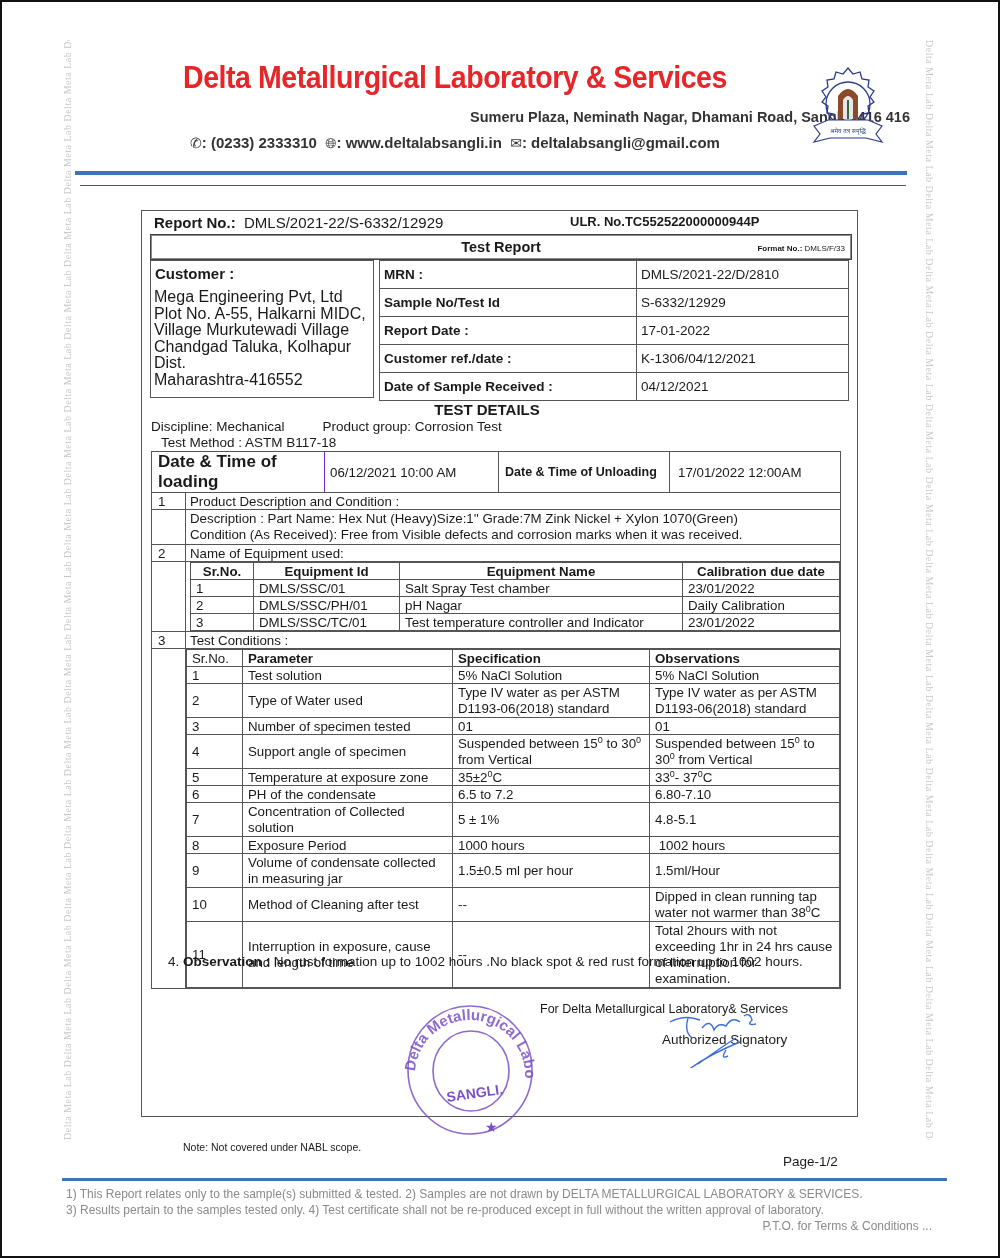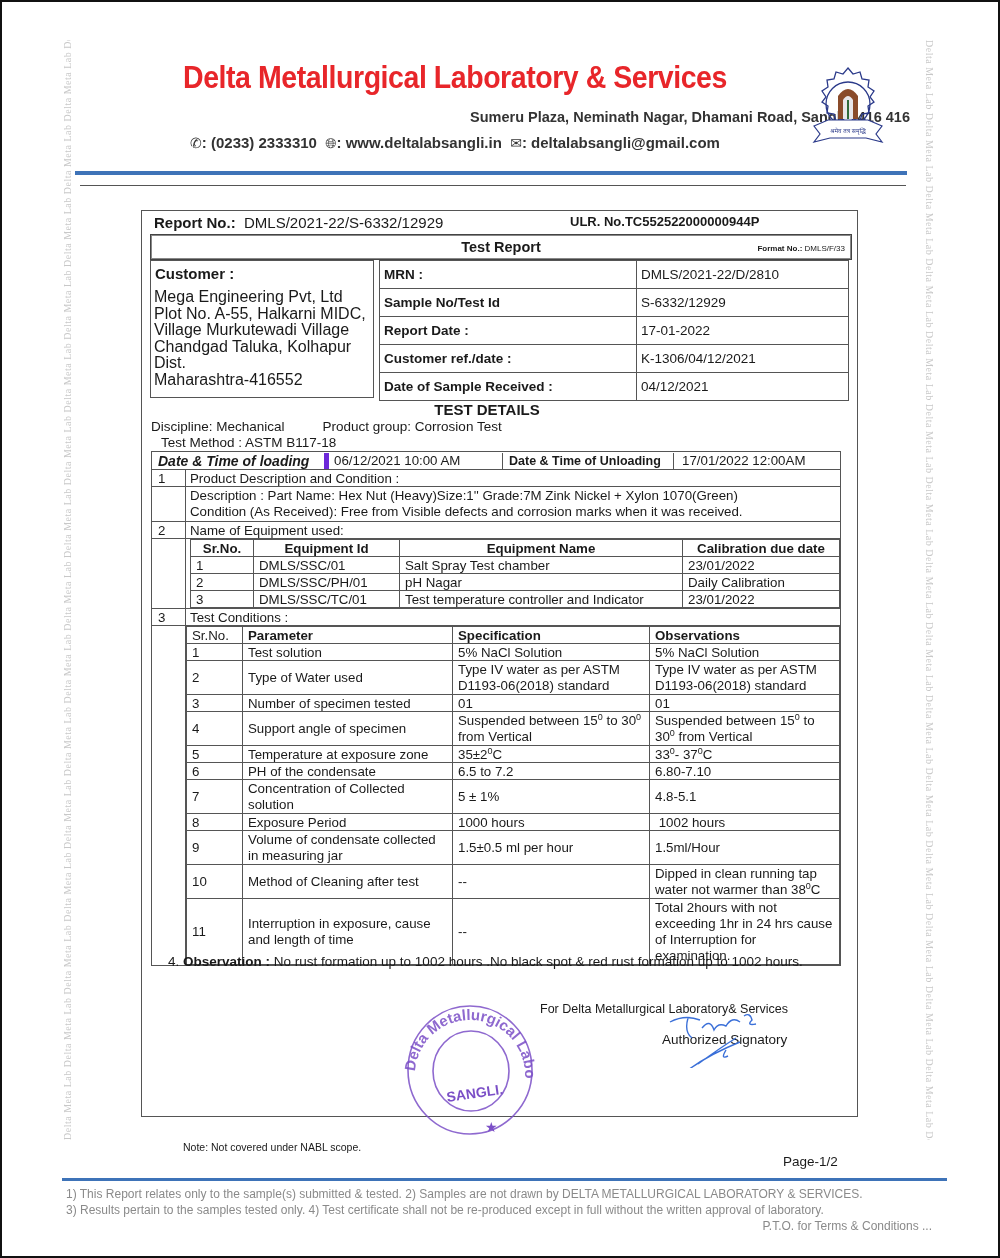--- a/index.html
+++ b/index.html
@@ -133,21 +133,21 @@
 <div class="disc"><span>Discipline: Mechanical</span><span class="pg">Product group: Corrosion Test</span></div>
 <div class="method">Test Method : ASTM B117-18</div>
 
 <table class="main">
   <tbody>
       <tr style="height:18px">
     <td colspan="2" style="padding:0">
       <table class="lt">
             <tbody>
               <tr>
-        <td style="width:160px;border:none;border-right:5px solid #6d28d9;padding:0 6px;font-weight:bold;font-size:14px;font-style:italic;">Date &amp; Time of loading</td>
+        <td style="width:160px;border:none;border-right:1px solid #6d28d9;padding:0 6px;font-weight:bold;font-size:17px;">Date &amp; Time of loading</td>
         <td style="width:163px;border:none;border-right:1px solid #555;padding:0 5px;">06/12/2021 10:00 AM</td>
         <td style="width:158px;border:none;border-right:1px solid #555;padding:0 6px;font-weight:bold;font-size:12.5px;">Date &amp; Time of Unloading</td>
         <td style="border:none;padding:0 8px;">17/01/2022 12:00AM</td>
       </tr>
             </tbody>
           </table>
     </td>
   </tr>
   <tr style="height:17px">
     <td class="n">1</td>

